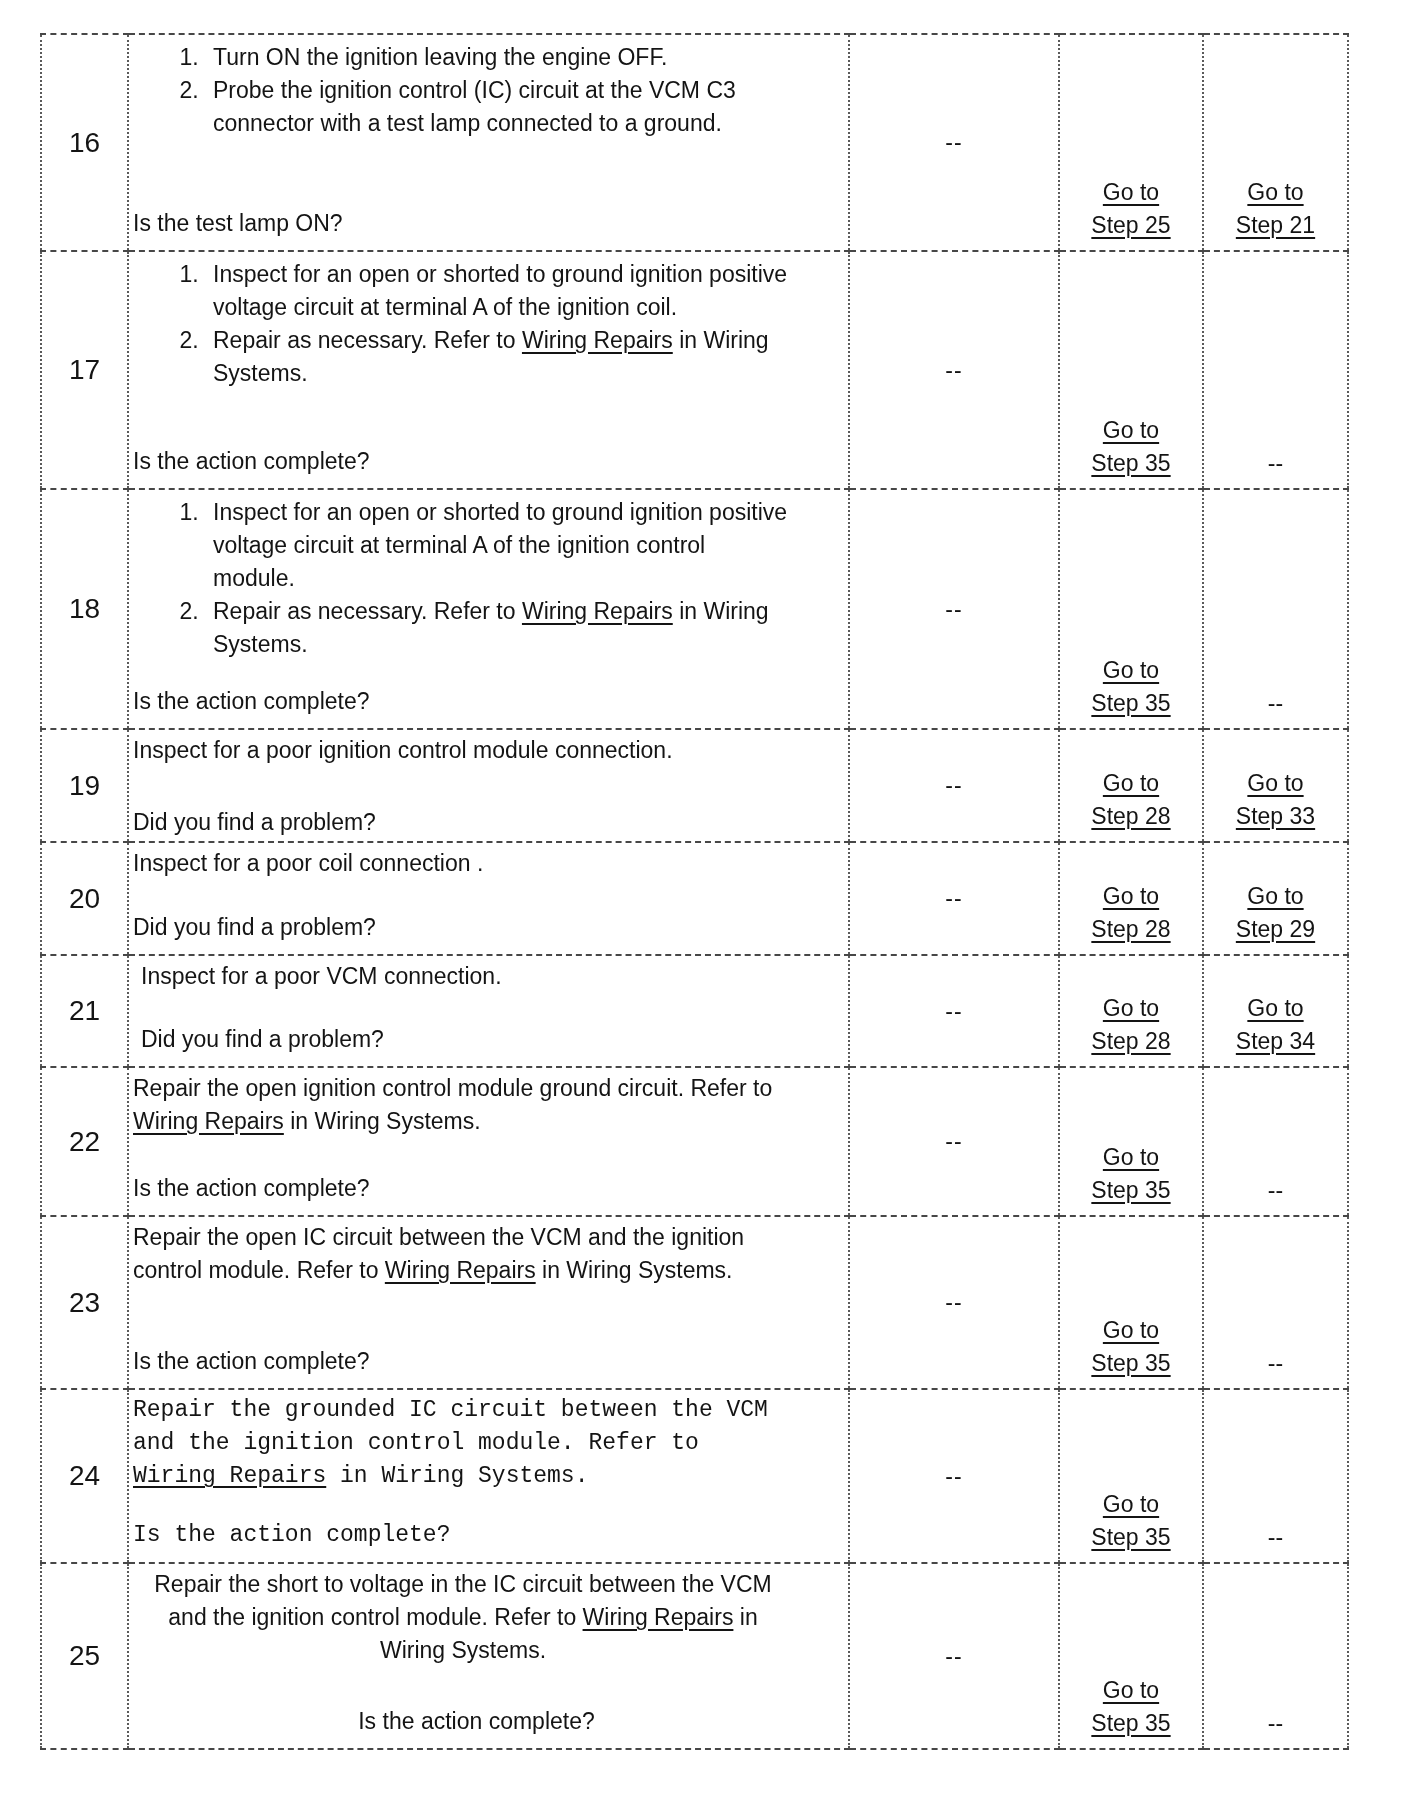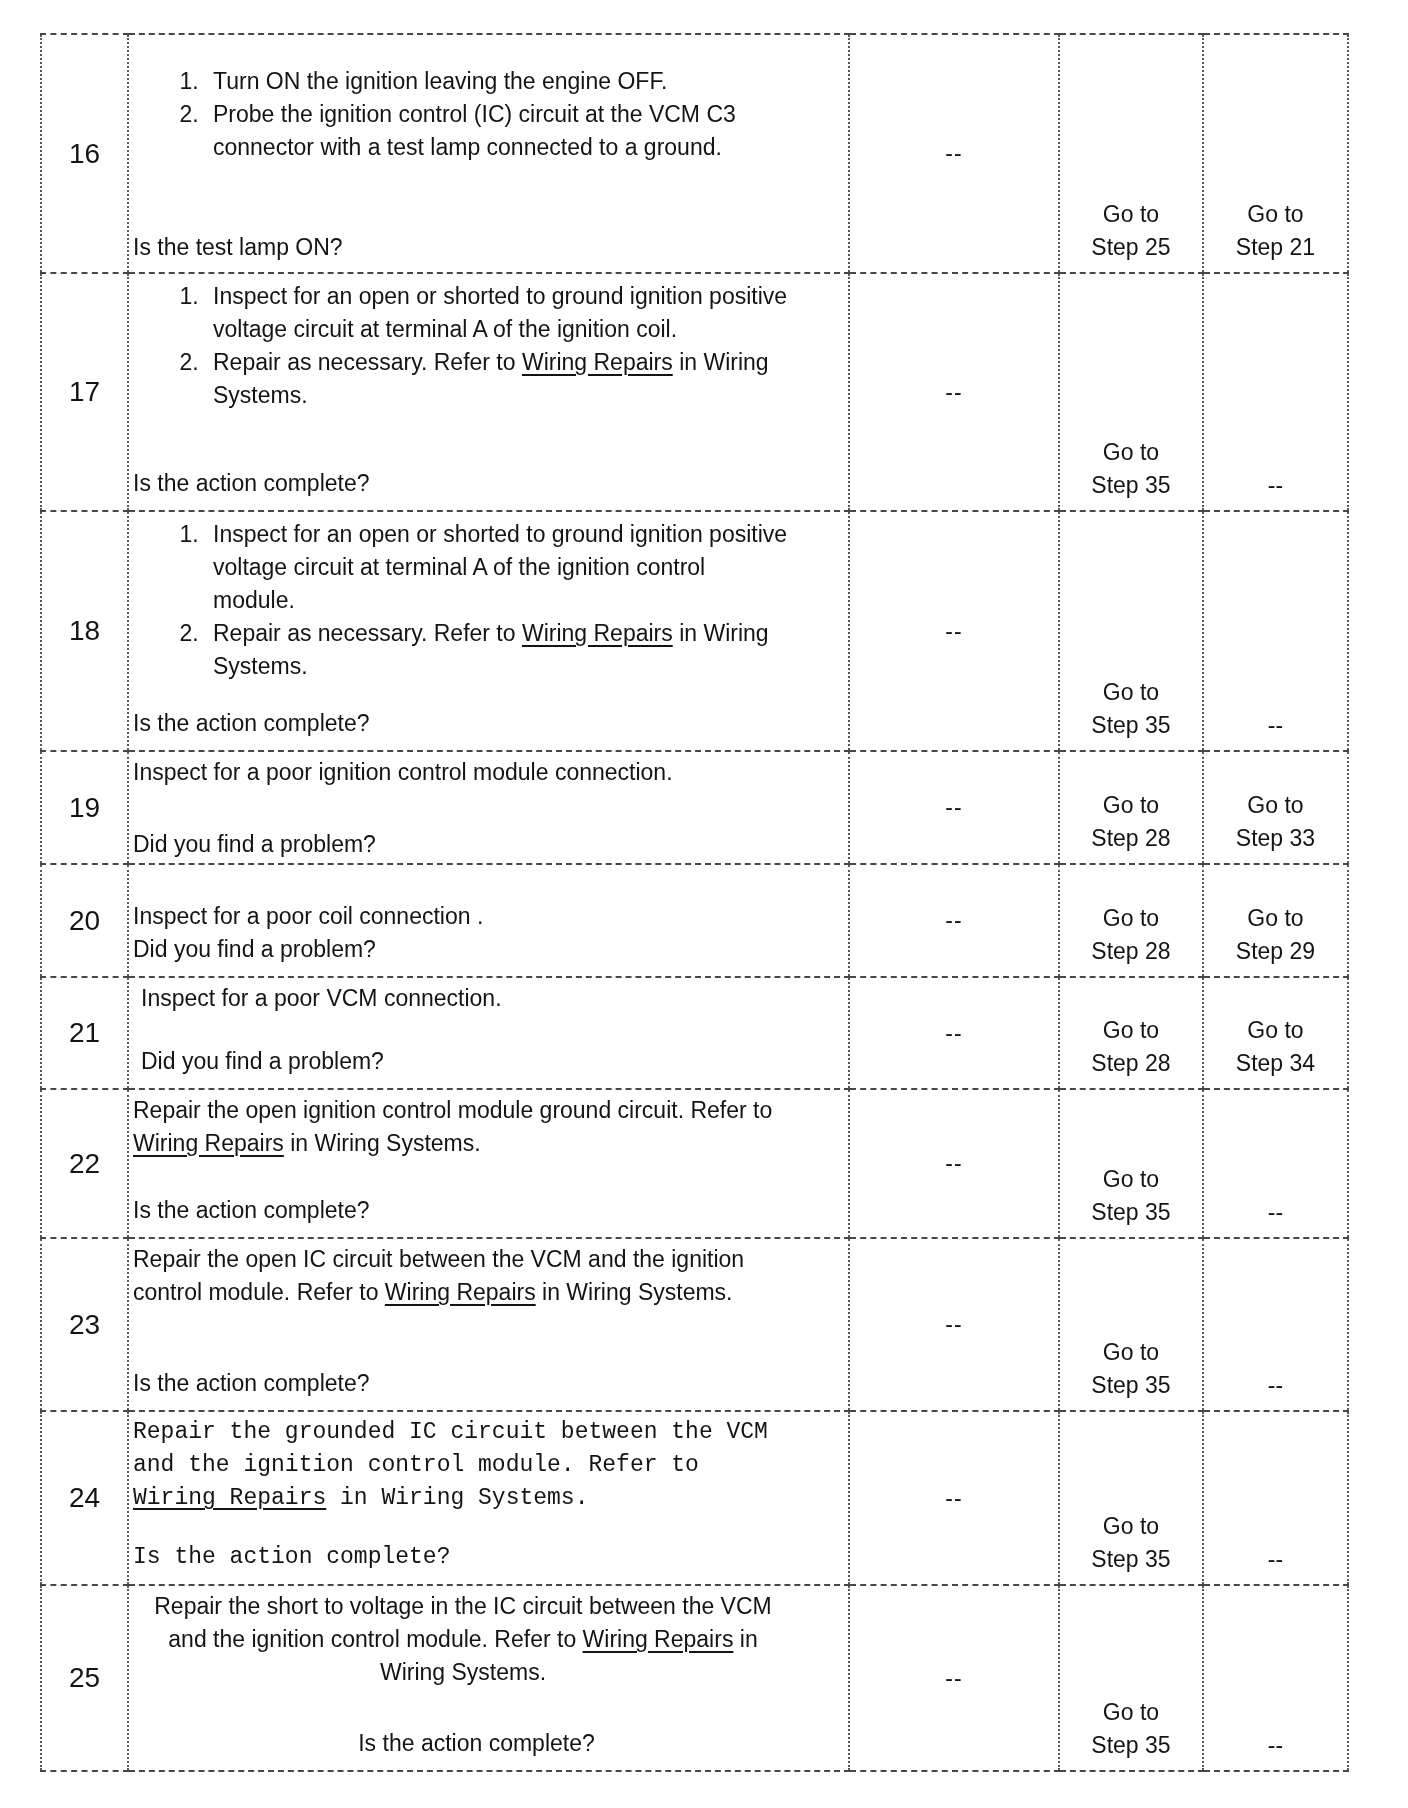--- a/index.html
+++ b/index.html
@@ -32,20 +32,21 @@
   .action-inner{display:flex;flex-direction:column;justify-content:space-between;}
   .action-inner ol{margin:2px 0 0 0;padding-left:72px;}
   .action-inner li{padding-left:8px;max-width:580px;}
   .action-inner p.para{margin:0;max-width:660px;}
   .question{margin:0;}
   td.value-cell{text-align:center;vertical-align:middle;letter-spacing:1px;}
   td.yes-cell,td.no-cell{text-align:center;vertical-align:bottom;padding-bottom:8px;}
   .goto-link{
     display:inline-block;max-width:90px;
     color:inherit;cursor:pointer;
+    text-decoration:underline;
     text-decoration-thickness:2px;
     text-underline-offset:4px;
   }
   .doc-link{
     color:inherit;cursor:pointer;
     text-decoration:underline;
     text-decoration-thickness:2px;
     text-underline-offset:4px;
   }
   .dash-text{display:inline-block;}
@@ -59,21 +60,21 @@
       <col style="width:87px">
       <col style="width:721px">
       <col style="width:210px">
       <col style="width:144px">
       <col style="width:145px">
     </colgroup>
     <tbody>
         <tr style="height: 217px;">
           <td class="step-cell"><span>16</span></td>
           <td class="action-cell">
-            <div class="action-inner" style="height: 201px; margin-top: 24px;">
+            <div class="action-inner" style="height: 201px;">
               <div>
                 <ol>
                   <li><span>Turn ON the ignition leaving the engine OFF.</span></li>
                   <li><span>Probe the ignition control (IC) circuit at the VCM C3 connector with a test lamp connected to a ground.</span></li>
                 </ol>
               </div>
               <p class="question">Is the test lamp ON?</p>
             </div>
           </td>
           <td class="value-cell"><span class="dash-text">--</span></td>
@@ -124,21 +125,21 @@
               <p class="question">Did you find a problem?</p>
             </div>
           </td>
           <td class="value-cell"><span class="dash-text">--</span></td>
           <td class="yes-cell"><a class="goto-link">Go to Step 28</a></td>
           <td class="no-cell"><a class="goto-link">Go to Step 33</a></td>
         </tr>
         <tr style="height: 113px;">
           <td class="step-cell"><span>20</span></td>
           <td class="action-cell">
-            <div class="action-inner" style="height: 97px; justify-content: flex-end;">
+            <div class="action-inner" style="height: 97px;">
               <div>
                 <p class="para"><span>Inspect for a poor coil connection .</span></p>
               </div>
               <p class="question">Did you find a problem?</p>
             </div>
           </td>
           <td class="value-cell"><span class="dash-text">--</span></td>
           <td class="yes-cell"><a class="goto-link">Go to Step 28</a></td>
           <td class="no-cell"><a class="goto-link">Go to Step 29</a></td>
         </tr>

